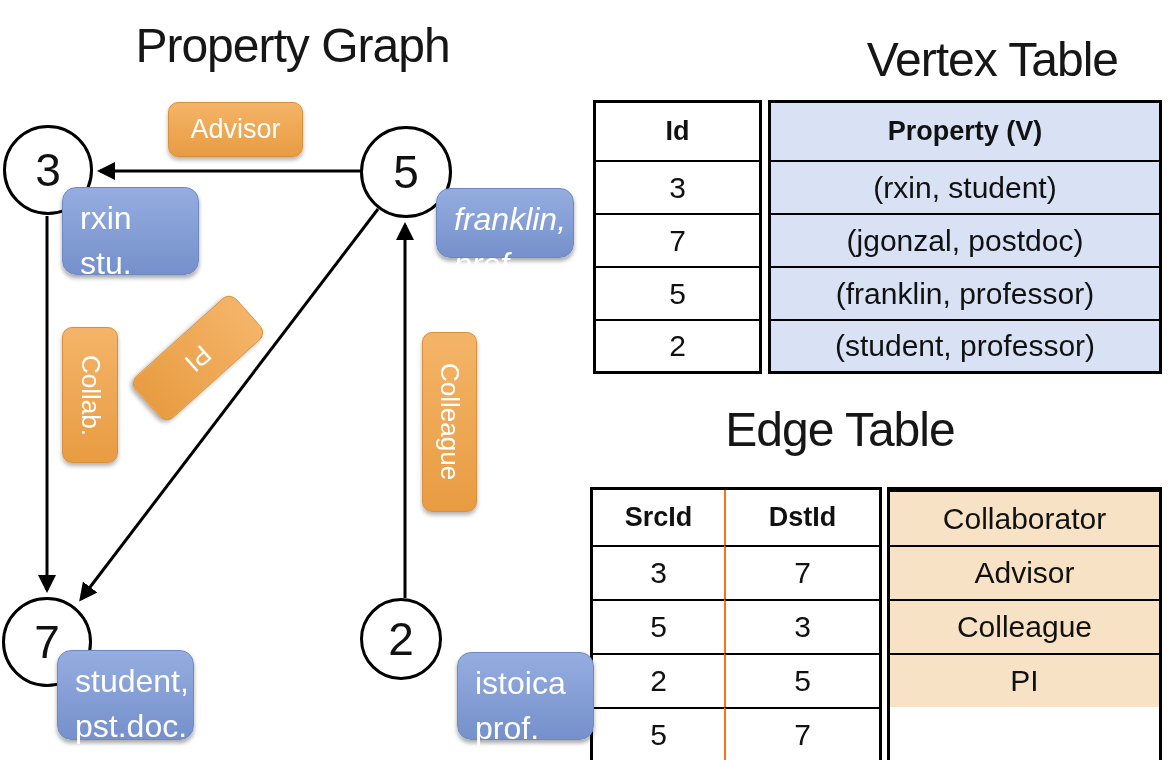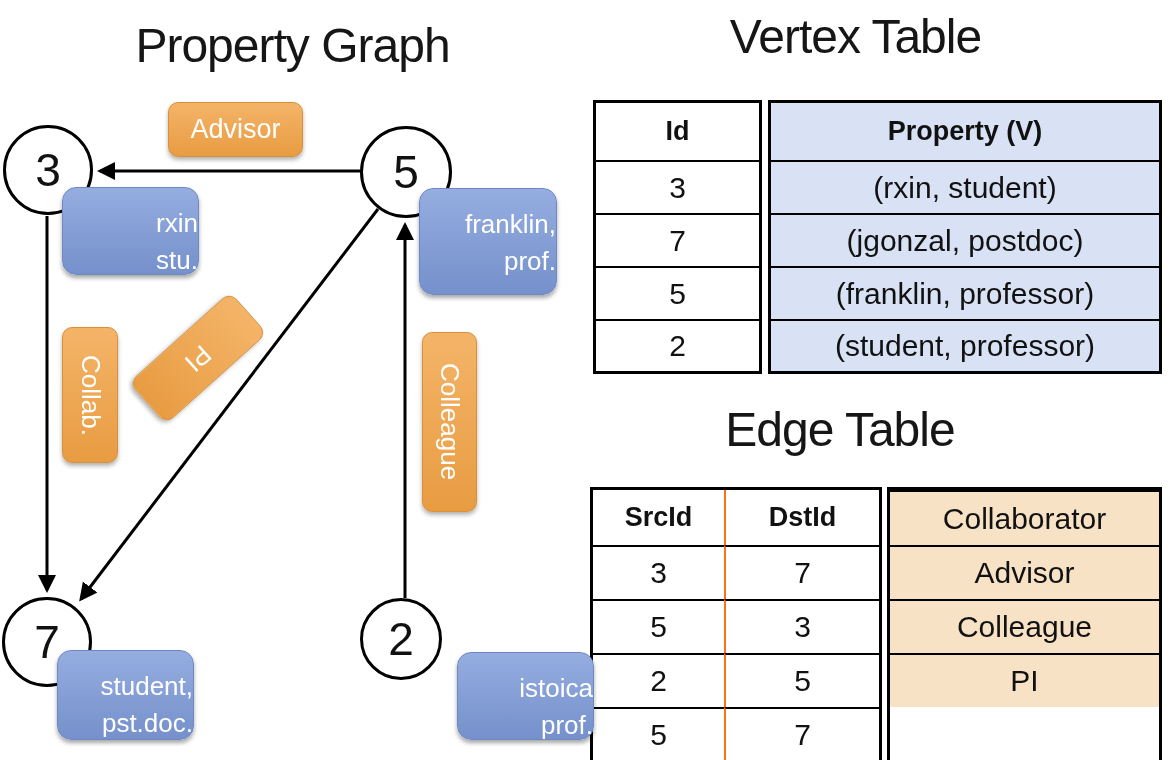--- a/index.html
+++ b/index.html
@@ -17,21 +17,21 @@
   
   #graph-panel{position:absolute;left:0;top:0;width:585px;height:760px;}
   .node{position:absolute;border:3.5px solid #000;border-radius:50%;background:#fff;
     display:flex;align-items:center;justify-content:center;z-index:1;}
   .node span{font-size:46px;font-weight:300;}
   #edges-svg{position:absolute;left:0;top:0;width:585px;height:760px;z-index:2;}
   .vbox{position:absolute;z-index:3;border-radius:14px;color:#fff;
     background:linear-gradient(var(--blue-top),var(--blue-bot));
     border:1px solid var(--blue-border);
     box-shadow:0 3px 4px rgba(0,0,0,0.35);
-    font-size:26px;line-height:1.42;padding:17px 0 0 17px;text-align:right;}
+    font-size:32px;line-height:1.42;padding:8px 0 0 17px;}
   .ebox{position:absolute;z-index:3;border-radius:10px;color:#fff;
     background:linear-gradient(var(--orange-top),var(--orange-bot));
     border:1px solid var(--orange-border);
     box-shadow:0 3px 4px rgba(0,0,0,0.3);
     display:flex;align-items:center;justify-content:center;
     font-size:27px;}
   .ebox.vertical{writing-mode:vertical-rl;font-size:26px;}
   
   .tbl-wrap{position:absolute;display:flex;}
   .subtbl{border:3px solid #000;background:#fff;display:grid;}
@@ -72,40 +72,40 @@
     <line x1="361" y1="171" x2="100" y2="171" stroke="#000" stroke-width="3" marker-end="url(#arrow)"></line>
     <line x1="47" y1="216" x2="47" y2="590" stroke="#000" stroke-width="3" marker-end="url(#arrow)"></line>
     <line x1="378" y1="209" x2="81" y2="599" stroke="#000" stroke-width="3" marker-end="url(#arrow)"></line>
     <line x1="405" y1="598" x2="405" y2="225" stroke="#000" stroke-width="3" marker-end="url(#arrow)"></line>
   </svg>
 
   <div class="vbox" style="left:62px;top:187px;width:137px;height:88px;">
     <span style="display:block;">rxin</span>
     <span style="display:block;">stu.</span>
   </div>
-  <div class="vbox" style="left:419px;top:188px;width:138px;height:107px;">
+  <div class="vbox" style="left:436px;top:188px;width:138px;height:70px;font-style:italic;">
     <span style="display:block;">franklin,</span>
     <span style="display:block;">prof.</span>
   </div>
   <div class="vbox" style="left:57px;top:650px;width:137px;height:90px;">
     <span style="display:block;">student,</span>
     <span style="display:block;">pst.doc.</span>
   </div>
   <div class="vbox" style="left:421px;top:652px;width:137px;height:88px;margin-left:36px;">
     <span style="display:block;">istoica</span>
     <span style="display:block;">prof.</span>
   </div>
 
   <div class="ebox" style="left:168px;top:102px;width:135px;height:55px;">Advisor</div>
   <div class="ebox vertical" style="left:62px;top:327px;width:56px;height:136px;">Collab.</div>
   <div class="ebox vertical" style="left:170px;top:290px;width:56px;height:136px;transform:rotate(48deg);">PI</div>
   <div class="ebox vertical" style="left:422px;top:332px;width:55px;height:180px;">Colleague</div>
 </div>
 
-<div class="big-title" style="left:593px;top:9px;width:525px;">Vertex Table</div>
+<div class="big-title" style="left:593px;top:32px;width:525px;text-align:right;">Vertex Table</div>
 
 <div class="tbl-wrap" style="left:593px;top:100px;gap:6px;">
   <div class="subtbl" style="width:169px;grid-template-rows:57px 53px 53px 53px 52px;">
     <div class="cell hdr first">Id</div>
     <div class="cell">3</div>
     <div class="cell">7</div>
     <div class="cell">5</div>
     <div class="cell">2</div>
   </div>
   <div class="subtbl" style="width:394px;grid-template-rows:57px 53px 53px 53px 52px;">

